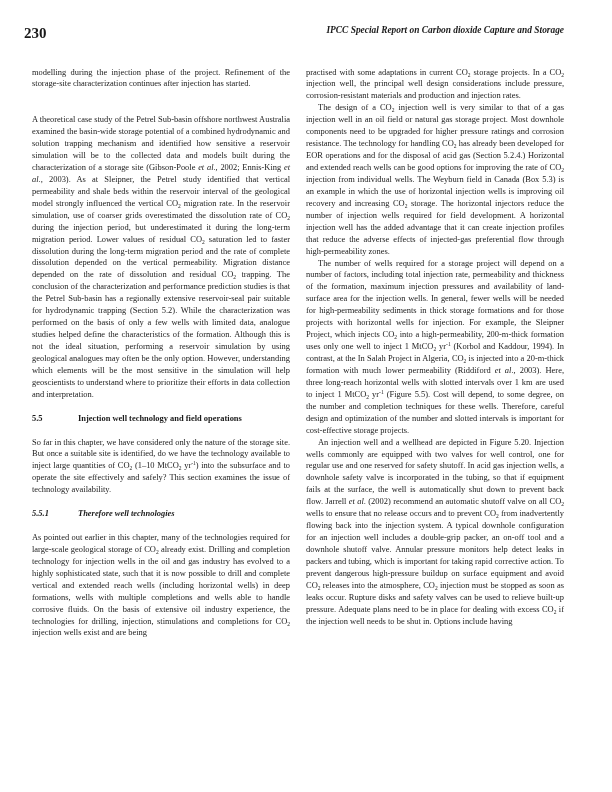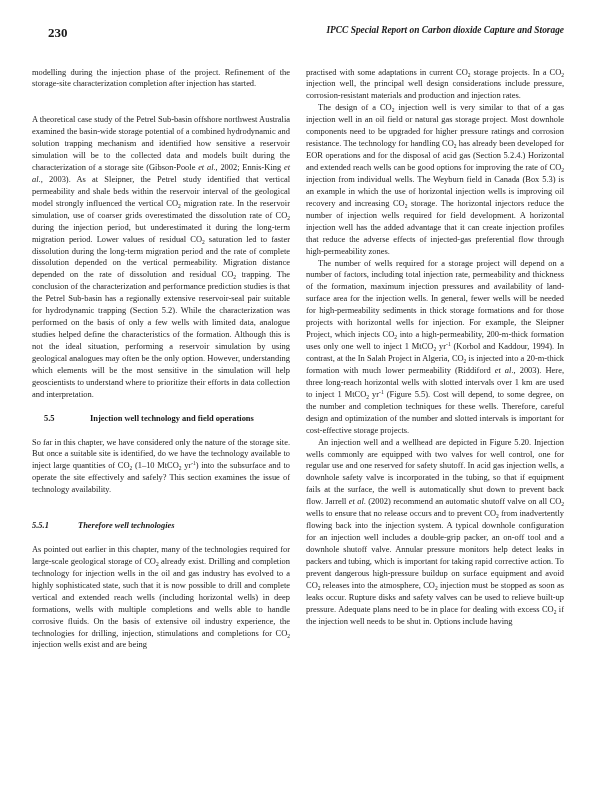--- a/index.html
+++ b/index.html
@@ -1,45 +1,45 @@
 <!DOCTYPE html>
 <html><head>
 <meta charset="utf-8">
 <style>
   html, body { margin: 0; padding: 0; background: #ffffff; }
   body { width: 612px; height: 792px; position: relative; overflow: hidden;
          font-family: "Liberation Serif", "DejaVu Serif", serif; color: #1a1a1a; }
-  .hdr-page { position: absolute; left: 48px; top: 25px; font-size: 13px; font-weight: bold; }
+  .hdr-page { position: absolute; left: 24px; top: 25px; font-size: 15px; font-weight: bold; }
   .hdr-title { position: absolute; right: 48px; top: 25px; font-size: 9.4px; font-style: italic; font-weight: bold; }
   .col { position: absolute; top: 66.5px; width: 258px; font-size: 8.45px; line-height: 11.93px;
          text-align: justify; hyphens: none; }
   .col.left { left: 32px; }
   .col.right { left: 306px; }
   .col p { margin: 0; }
   .col p.indent { text-indent: 12px; }
   .gap { height: 11.93px; }
   .h-sub { font-style: italic; }
   .h-sub .num { display: inline-block; width: 58px; }
-  .h-sec { font-weight: bold; margin-left: 12px; }
+  .h-sec { font-weight: bold; }
   .h-sec .num { display: inline-block; width: 46px; }
   .h-subsec { font-weight: bold; font-style: italic; }
-  .h-subsec .num { display: inline-block; width: 46px; margin-top: 12px; }
+  .h-subsec .num { display: inline-block; width: 46px; }
   sub { font-size: 5.5px; vertical-align: -1.5px; line-height: 0; }
   sup { font-size: 5.5px; vertical-align: 3px; line-height: 0; }
 </style>
 </head>
 <body>
 
 <div>
   <span class="hdr-page">230</span>
   <span class="hdr-title">IPCC Special Report on Carbon dioxide Capture and Storage</span>
 </div>
 
 <div class="col left" id="col-left">
-    <p>modelling during the injection phase of the project. Refinement of the storage-site characterization completion after injection has started.</p>
+    <p>modelling during the injection phase of the project. Refinement of the storage-site characterization continues after injection has started.</p>
     <div class="gap"></div>
     <div class="gap"></div>
     <p>A theoretical case study of the Petrel Sub-basin offshore northwest Australia examined the basin-wide storage potential of a combined hydrodynamic and solution trapping mechanism and identified how sensitive a reservoir simulation will be to the collected data and models built during the characterization of a storage site (Gibson-Poole <i>et al</i>., 2002; Ennis-King <i>et al</i>., 2003). As at Sleipner, the Petrel study identified that vertical permeability and shale beds within the reservoir interval of the geological model strongly influenced the vertical CO<sub>2</sub> migration rate. In the reservoir simulation, use of coarser grids overestimated the dissolution rate of CO<sub>2</sub> during the injection period, but underestimated it during the long-term migration period. Lower values of residual CO<sub>2</sub> saturation led to faster dissolution during the long-term migration period and the rate of complete dissolution depended on the vertical permeability. Migration distance depended on the rate of dissolution and residual CO<sub>2</sub> trapping. The conclusion of the characterization and performance prediction studies is that the Petrel Sub-basin has a regionally extensive reservoir-seal pair suitable for hydrodynamic trapping (Section 5.2). While the characterization was performed on the basis of only a few wells with limited data, analogue studies helped define the characteristics of the formation. Although this is not the ideal situation, performing a reservoir simulation by using geological analogues may often be the only option. However, understanding which elements will be the most sensitive in the simulation will help geoscientists to understand where to prioritize their efforts in data collection and interpretation.</p>
     <div class="gap"></div>
     <div class="h-sec"><span class="num">5.5</span><span>Injection well technology and field operations</span></div>
     <div class="gap"></div>
     <p>So far in this chapter, we have considered only the nature of the storage site. But once a suitable site is identified, do we have the technology available to inject large quantities of CO<sub>2</sub> (1–10 MtCO<sub>2</sub> yr<sup>-1</sup>) into the subsurface and to operate the site effectively and safely? This section examines the issue of technology availability.</p>
     <div class="gap"></div>
     <div class="h-subsec"><span class="num">5.5.1</span><span>Therefore well technologies</span></div>
     <div class="gap"></div>

